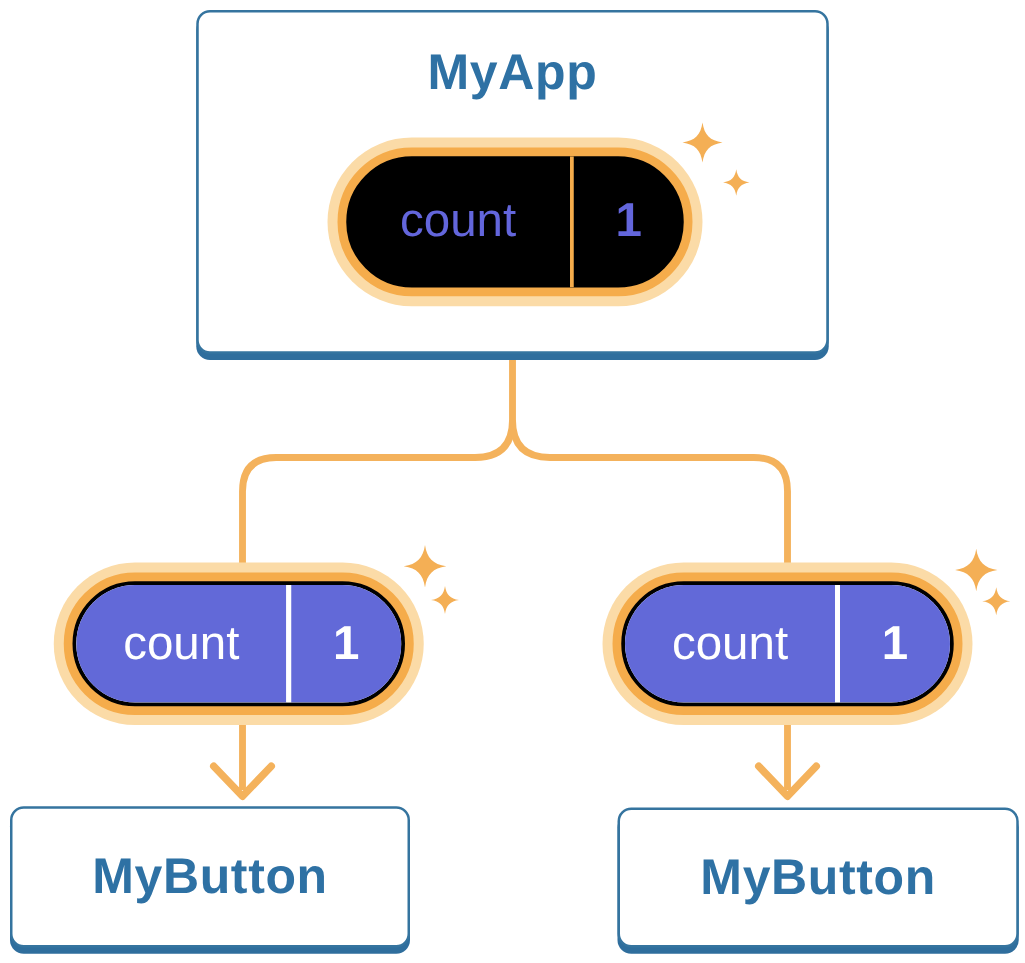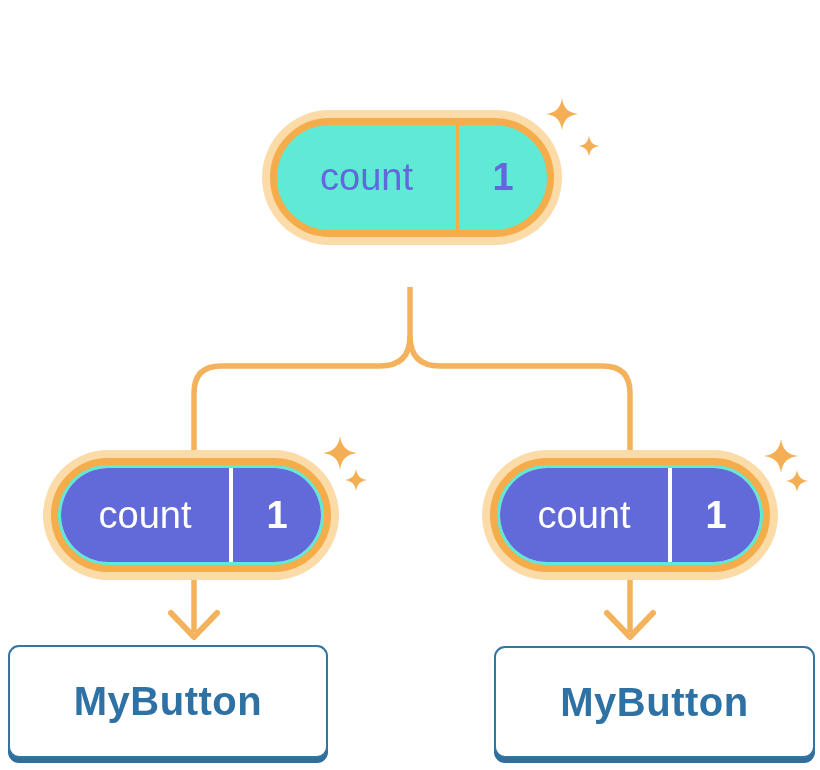--- a/index.html
+++ b/index.html
@@ -42,21 +42,21 @@
   .pill{
     position:absolute;
     background:var(--pill-halo);
     border-radius:999px;
     padding:8px;
   }
   .pill-border{
     height:100%;
     border-radius:999px;
     border:7px solid var(--pill-border);
-    background:#5eead4;
+    background:#000000;
     display:flex;
     overflow:hidden;
   }
   .pill .cell{
     display:flex;align-items:center;justify-content:center;
     font-size:38px;
     color:var(--pill-text);
   }
   .pill .cell-name{flex:1;}
   .pill .cell-value{width:88px;font-weight:700;}
@@ -101,20 +101,23 @@
   <svg class="overlay z0" width="820" height="770" viewBox="0 0 820 770">
     <path class="line" d="M410,287 L410,338"></path>
     <path class="line" d="M410,336 C410,356 400,366 380,366 L221,366 C203,366 194,375 194,393 L194,455"></path>
     <path class="line" d="M410,336 C410,356 420,366 440,366 L603,366 C621,366 630,375 630,393 L630,455"></path>
     <path class="line" d="M194,578 L194,632"></path>
     <path class="arrowhead" d="M171,613 L194,637 L217,613"></path>
     <path class="line" d="M630,578 L630,632"></path>
     <path class="arrowhead" d="M607,613 L630,637 L653,613"></path>
   </svg>
 
+  <div class="card" id="myapp-card">
+    <span class="title">MyApp</span>
+  </div>
 
   <div class="pill" id="root-pill">
     <div class="pill-border">
       <div class="cell cell-name">count</div>
       <div class="pill-divider"></div>
       <div class="cell cell-value">1</div>
     </div>
   </div>
 
   <div class="pill purple" id="left-pill">

